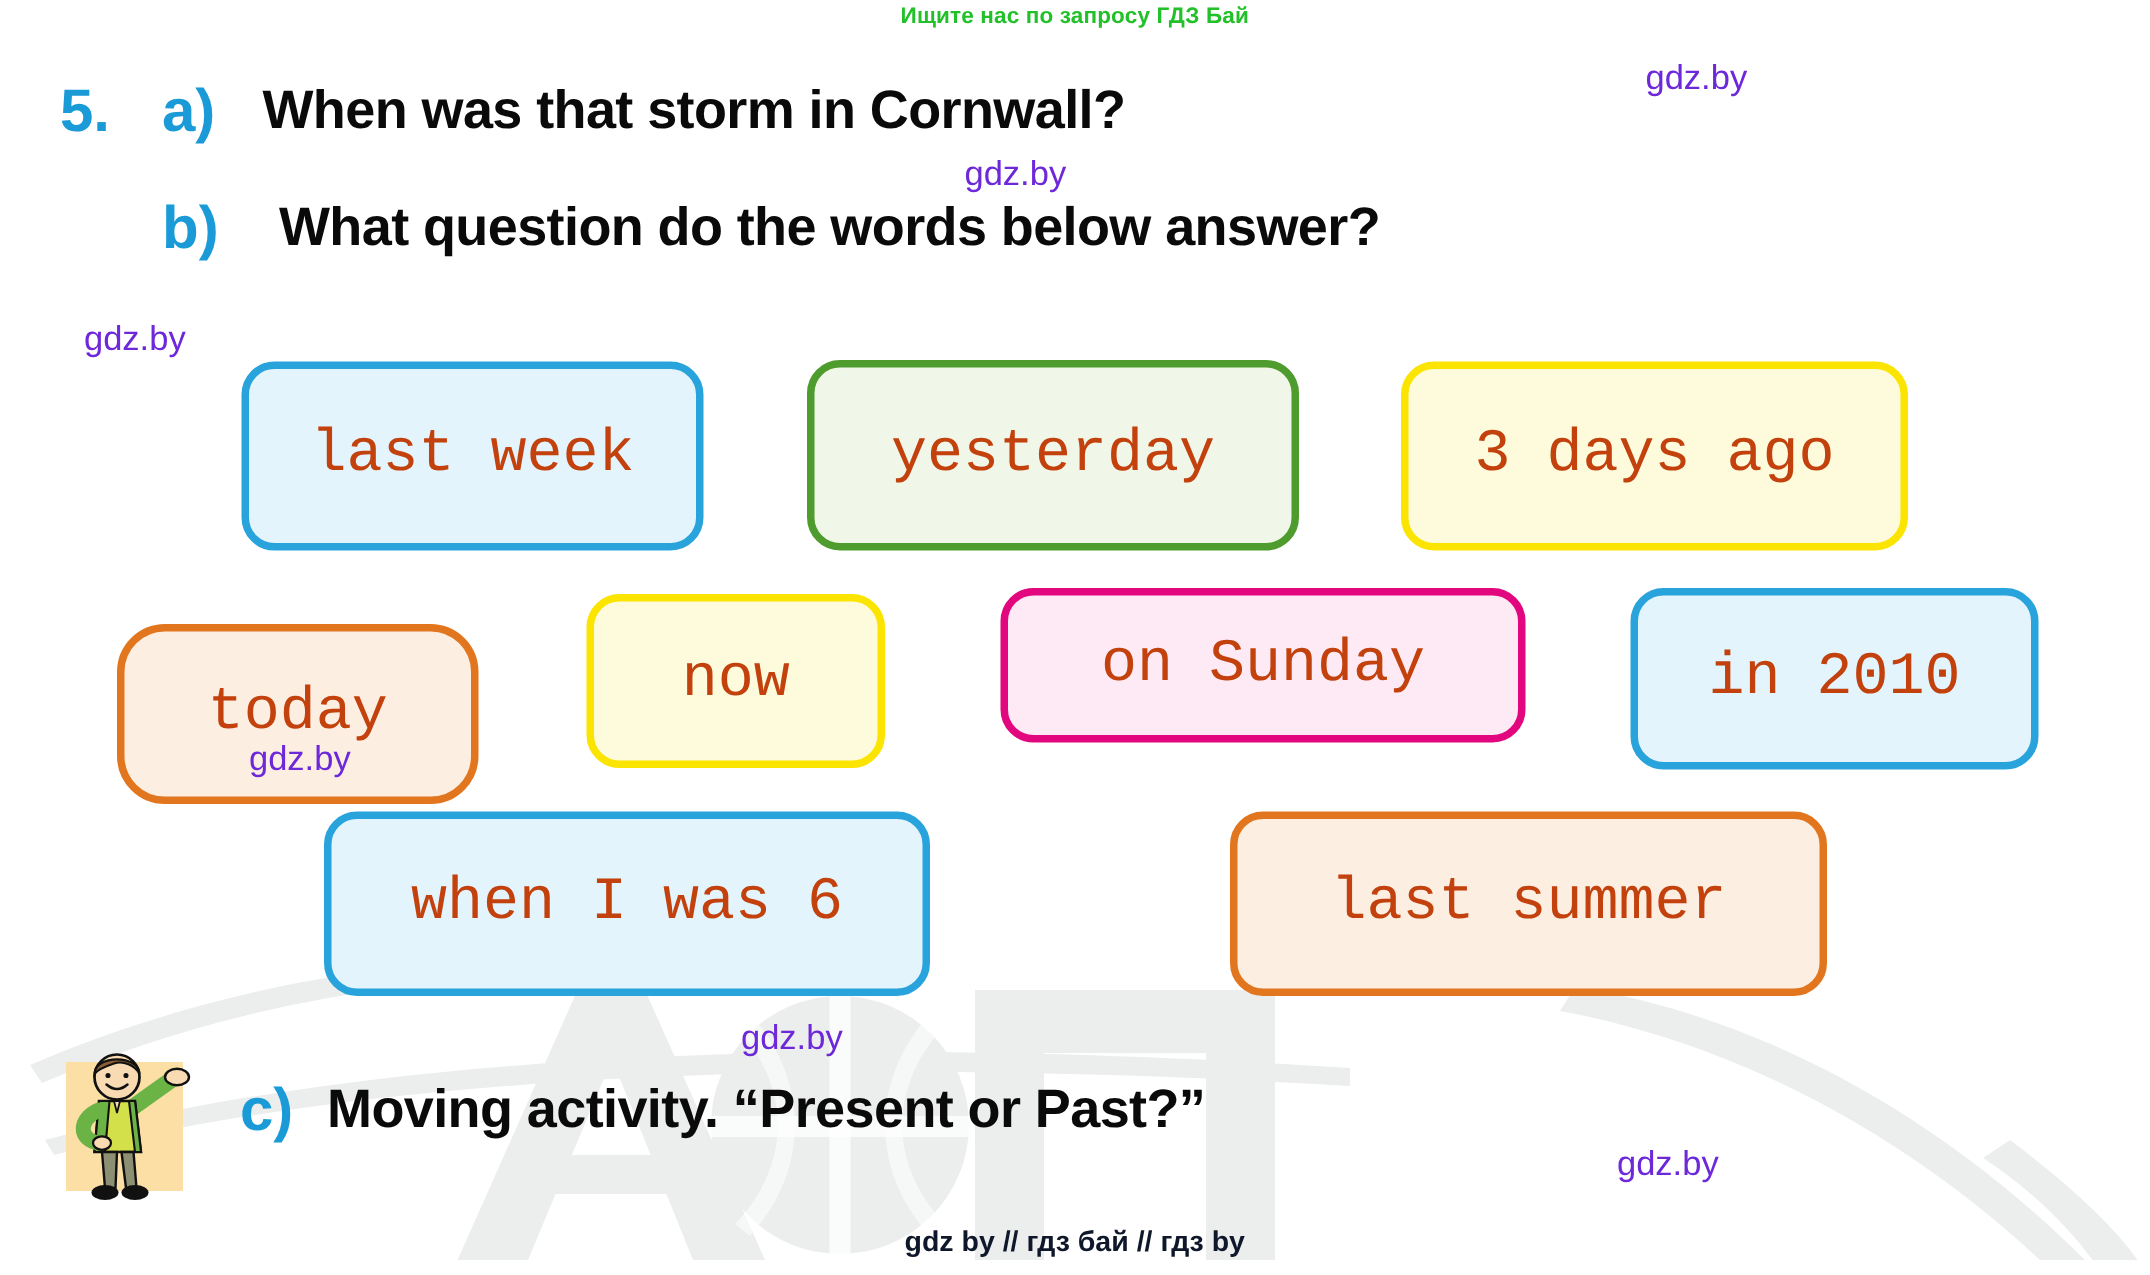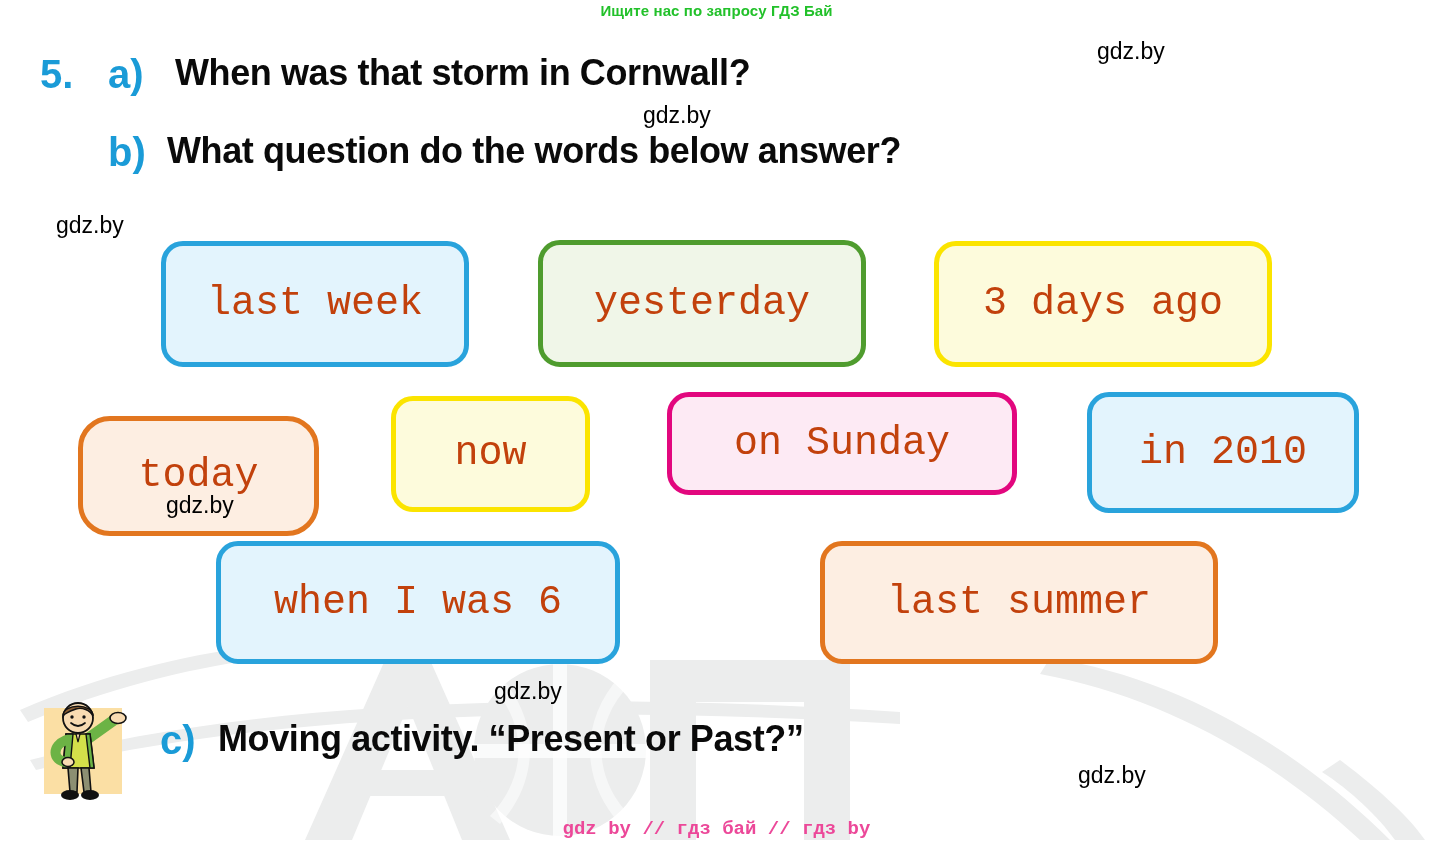--- a/index.html
+++ b/index.html
@@ -67,21 +67,21 @@
   .q-text {
     position: absolute;
     color: #0a0a0a;
     font-size: 36px;
     font-weight: bold;
     white-space: nowrap;
     letter-spacing: -0.4px;
     z-index: 3;
   }
   .text-a { left: 175px; top: 52px; }
-  .text-b { left: 167px; top: 130px; }
+  .text-b { left: 186px; top: 130px; }
   .text-c { left: 218px; top: 718px; }
 
   
   .card {
     position: absolute;
     box-sizing: border-box;
     border-style: solid;
     border-width: 5px;
     border-radius: 22px;
     display: flex;
@@ -93,21 +93,21 @@
     font-family: Liberation Mono, monospace;
     color: #c2410c;
     font-size: 40px;
     line-height: 1;
     white-space: nowrap;
   }
 
   
   .wm {
     position: absolute;
-    color: #000000;
+    color: #6d28d9;
     font-size: 23px;
     font-family: "Liberation Sans", sans-serif;
     z-index: 5;
     pointer-events: none;
   }
   .wm-footer {
     position: absolute;
     left: 0;
     top: 818px;
     width: 1433px;
@@ -224,15 +224,15 @@
   <div class="q-letter letter-c" style="color: rgb(26, 155, 215);">c)</div>
   <div class="q-text text-c">Moving activity. “Present or Past?”</div>
 
   <div class="wm" style="left: 1097px; top: 38px; font-size: 23px;">gdz.by</div>
   <div class="wm" style="left: 643px; top: 102px; font-size: 23px;">gdz.by</div>
   <div class="wm" style="left: 56px; top: 212px; font-size: 23px;">gdz.by</div>
   <div class="wm" style="left: 166px; top: 492px; font-size: 23px;">gdz.by</div>
   <div class="wm" style="left: 494px; top: 678px; font-size: 23px;">gdz.by</div>
   <div class="wm" style="left: 1078px; top: 762px; font-size: 23px;">gdz.by</div>
 
-  <div class="wm-footer" style="color: #ec4899; font-family: Liberation Mono, monospace;">gdz by  //  гдз бай  //  гдз by</div>
+  <div class="wm-footer" style="color: #0f172a;">gdz by  //  гдз бай  //  гдз by</div>
 
 </div>
 
 </body></html>

